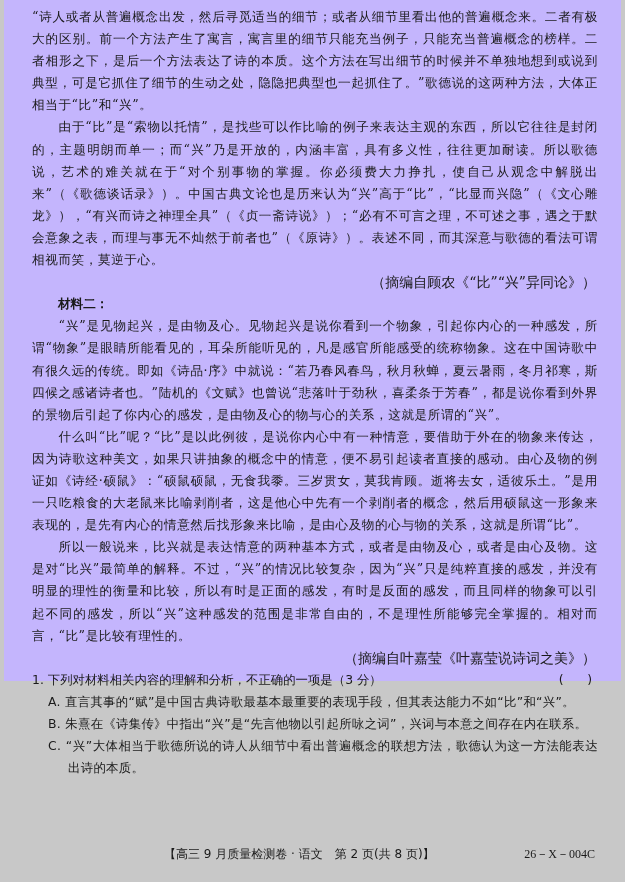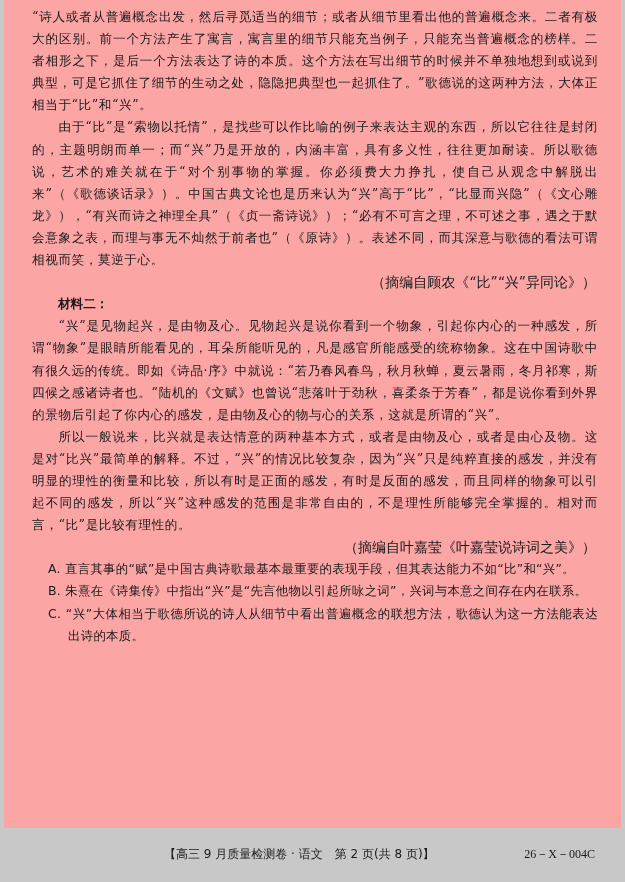--- a/index.html
+++ b/index.html
@@ -4,22 +4,22 @@
 <style>
   html, body { margin: 0; padding: 0; }
   body {
     width: 625px; height: 882px; overflow: hidden;
     background: #c8c8c8;
     font-family: "DejaVu Serif", "Liberation Serif", serif;
     color: #1a1a1a;
   }
   .page {
     position: absolute; left: 4px; top: 0;
-    width: 617px; height: 828px;
-    background: #fca5a5;
+    width: 617px; height: 681px;
+    background: #c4b5fd;
   }
   .content {
     position: absolute; left: 28px; top: 6px; width: 566px;
   }
   .para {
     font-size: 12.6px; line-height: 22.1px; letter-spacing: 0.6px;
     text-align: justify; margin: 0;
   }
   .indent { text-indent: 2.1em; }
   .source {
@@ -59,23 +59,28 @@
 
 <div class="page">
   <div class="content">
 
     <p class="para">“诗人或者从普遍概念出发，然后寻觅适当的细节；或者从细节里看出他的普遍概念来。二者有极大的区别。前一个方法产生了寓言，寓言里的细节只能充当例子，只能充当普遍概念的榜样。二者相形之下，是后一个方法表达了诗的本质。这个方法在写出细节的时候并不单独地想到或说到典型，可是它抓住了细节的生动之处，隐隐把典型也一起抓住了。”歌德说的这两种方法，大体正相当于“比”和“兴”。</p>
     <p class="para indent">由于“比”是“索物以托情”，是找些可以作比喻的例子来表达主观的东西，所以它往往是封闭的，主题明朗而单一；而“兴”乃是开放的，内涵丰富，具有多义性，往往更加耐读。所以歌德说，艺术的难关就在于“对个别事物的掌握。你必须费大力挣扎，使自己从观念中解脱出来”（《歌德谈话录》）。中国古典文论也是历来认为“兴”高于“比”，“比显而兴隐”（《文心雕龙》），“有兴而诗之神理全具”（《贞一斋诗说》）；“必有不可言之理，不可述之事，遇之于默会意象之表，而理与事无不灿然于前者也”（《原诗》）。表述不同，而其深意与歌德的看法可谓相视而笑，莫逆于心。</p>
     <p class="source">（摘编自顾农《“比”“兴”异同论》）</p>
 
     <p class="heading">材料二：</p>
     <p class="para indent">“兴”是见物起兴，是由物及心。见物起兴是说你看到一个物象，引起你内心的一种感发，所谓“物象”是眼睛所能看见的，耳朵所能听见的，凡是感官所能感受的统称物象。这在中国诗歌中有很久远的传统。即如《诗品·序》中就说：“若乃春风春鸟，秋月秋蝉，夏云暑雨，冬月祁寒，斯四候之感诸诗者也。”陆机的《文赋》也曾说“悲落叶于劲秋，喜柔条于芳春”，都是说你看到外界的景物后引起了你内心的感发，是由物及心的物与心的关系，这就是所谓的“兴”。</p>
+    <p class="para indent">什么叫“比”呢？“比”是以此例彼，是说你内心中有一种情意，要借助于外在的物象来传达，因为诗歌这种美文，如果只讲抽象的概念中的情意，便不易引起读者直接的感动。由心及物的例证如《诗经·硕鼠》：“硕鼠硕鼠，无食我黍。三岁贯女，莫我肯顾。逝将去女，适彼乐土。”是用一只吃粮食的大老鼠来比喻剥削者，这是他心中先有一个剥削者的概念，然后用硕鼠这一形象来表现的，是先有内心的情意然后找形象来比喻，是由心及物的心与物的关系，这就是所谓“比”。</p>
     <p class="para indent">所以一般说来，比兴就是表达情意的两种基本方式，或者是由物及心，或者是由心及物。这是对“比兴”最简单的解释。不过，“兴”的情况比较复杂，因为“兴”只是纯粹直接的感发，并没有明显的理性的衡量和比较，所以有时是正面的感发，有时是反面的感发，而且同样的物象可以引起不同的感发，所以“兴”这种感发的范围是非常自由的，不是理性所能够完全掌握的。相对而言，“比”是比较有理性的。</p>
     <p class="source">（摘编自叶嘉莹《叶嘉莹说诗词之美》）</p>
 
+    <div class="question">
+      <span>1. 下列对材料相关内容的理解和分析，不正确的一项是（3 分）</span>
+      <span class="answer-paren">(      )</span>
+    </div>
     <p class="option">A. 直言其事的“赋”是中国古典诗歌最基本最重要的表现手段，但其表达能力不如“比”和“兴”。</p>
     <p class="option">B. 朱熹在《诗集传》中指出“兴”是“先言他物以引起所咏之词”，兴词与本意之间存在内在联系。</p>
     <p class="option">C. “兴”大体相当于歌德所说的诗人从细节中看出普遍概念的联想方法，歌德认为这一方法能表达出诗的本质。</p>
   </div>
 
   <div class="footer">
     <span class="footer-main"><span>【</span><span>高三 9 月质量检测卷 · </span><b>语文</b><span>　第 2 页(共 8 页)</span><span>】</span></span>
     <span class="footer-code">26－X－004C</span>
   </div>
 </div>

